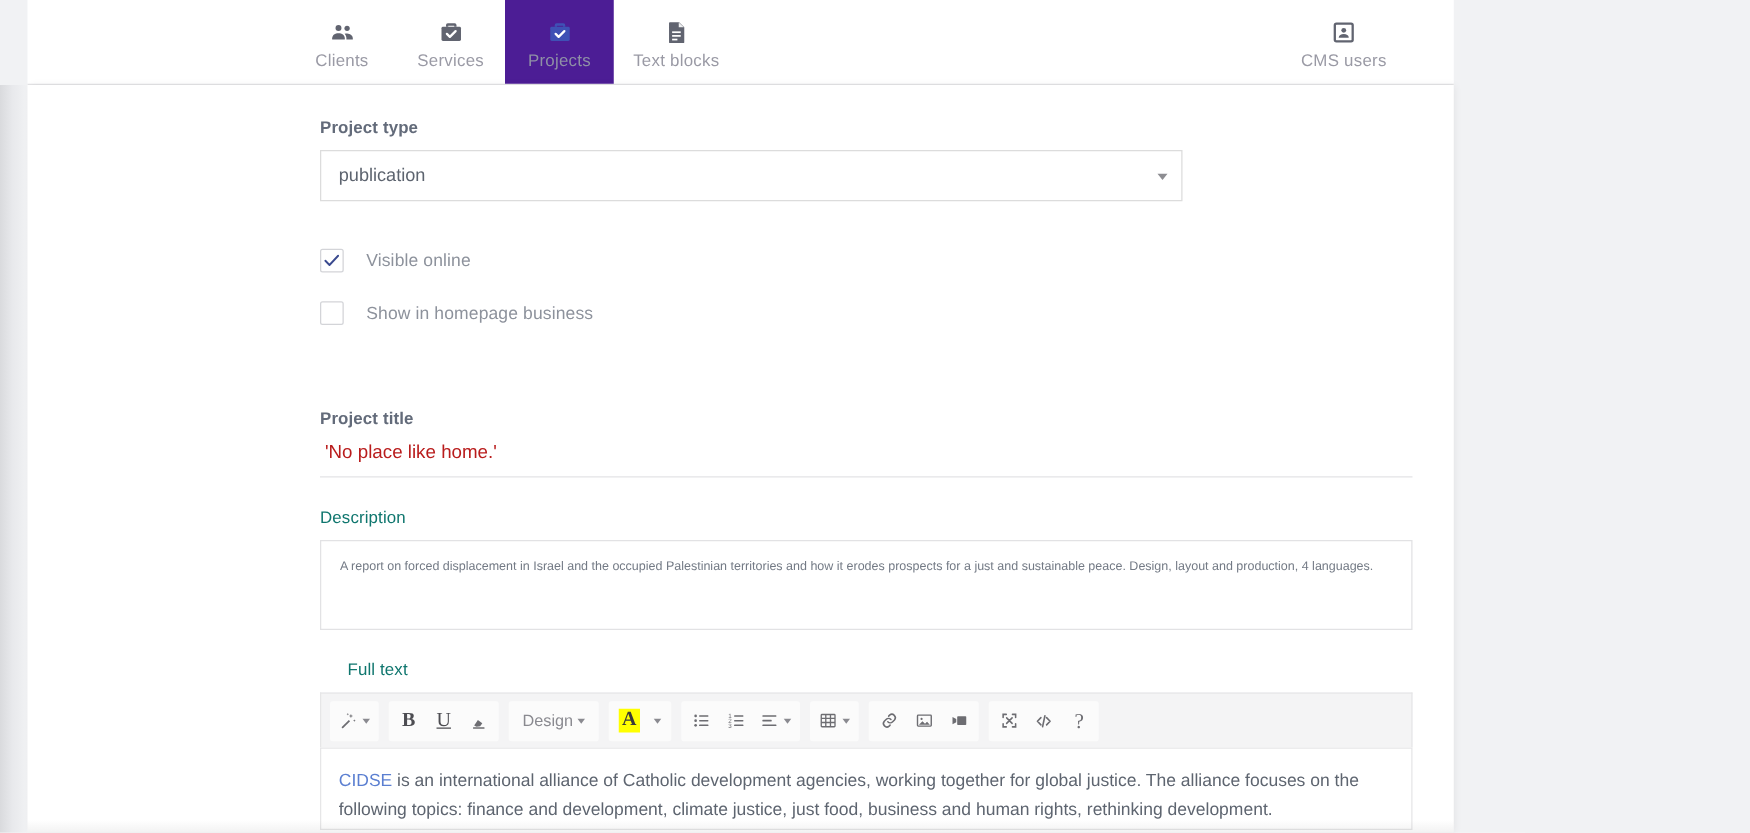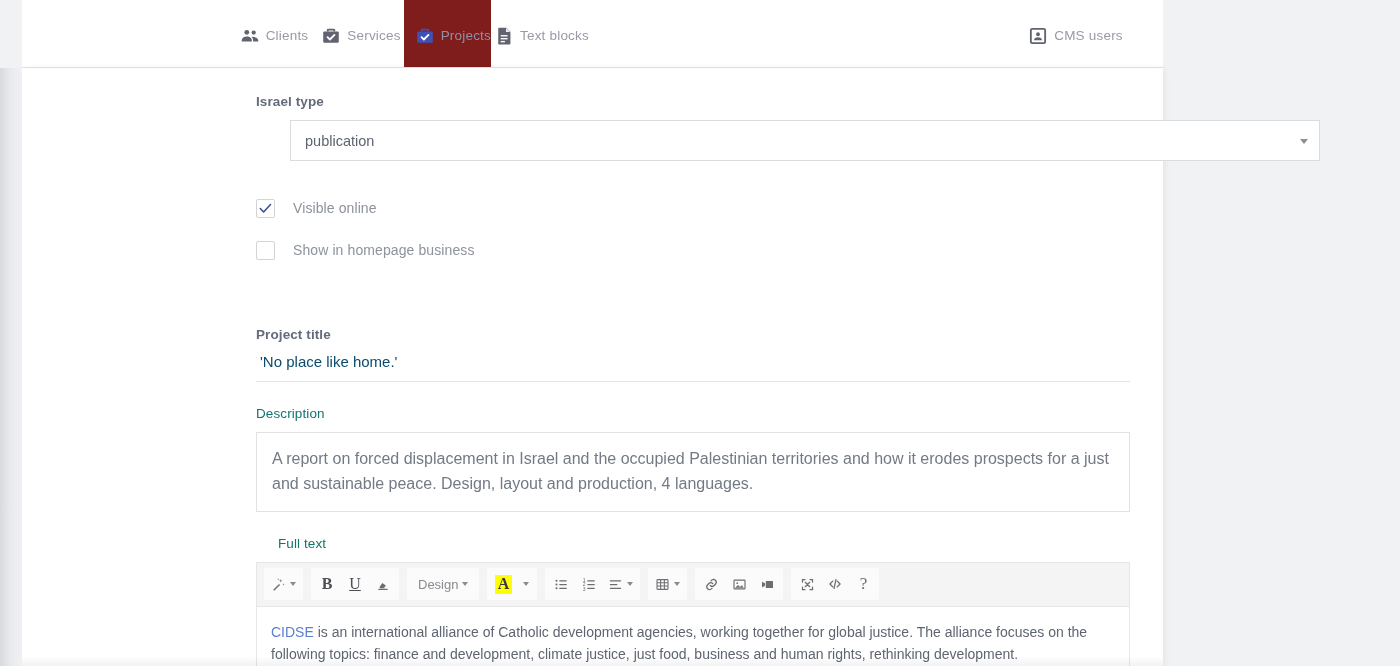--- a/index.html
+++ b/index.html
@@ -18,30 +18,30 @@
     background: #ffffff;
     border-bottom: 1px solid #e3e3e5;
     display: flex;
     align-items: stretch;
   }
   .nav-spacer { flex: 0 0 208px; }
   .nav-tail   { flex: 1 1 auto; }
   .nav-item {
     width: 87px;
     display: flex;
-    flex-direction: row;
+    flex-direction: column;
     align-items: center;
     justify-content: center;
     gap: 5px;
     cursor: pointer;
     height: 100%;
     padding-top: 4px;
   }
   .nav-item.wide { width: 100px; }
-  .nav-item.active { background: #7f1d1d; justify-content: flex-end; }
+  .nav-item.active { background: #4c1d95; }
   .nav-label {
     font-size: 13.5px;
     color: #9a9aa5;
     letter-spacing: .2px;
     line-height: 1;
   }
   .nav-item.active .nav-label { color: #8f90a6; }
   .nav-icon { width: 22px; height: 22px; display: block; }
   .nav-icon svg { display: block; }
 
@@ -69,28 +69,27 @@
     font-size: 13.5px;
     font-weight: bold;
     color: #636b7a;
     margin-bottom: 11px;
     letter-spacing: .1px;
   }
   .field-label.light { font-weight: normal; color: #0f766e; }
 
   .select-wrap {
     position: relative;
-    width: 1030px;
+    width: 690px;
     height: 41px;
     border: 1px solid #dcdcdc;
     background: #fff;
     display: flex;
     align-items: center;
     cursor: pointer;
-    margin-left: 34px;
   }
   .select-value {
     font-size: 14.5px;
     color: #5d646f;
     padding-left: 14px;
   }
   .caret {
     position: absolute; right: 11px; top: 50%;
     width: 0; height: 0;
     margin-top: -2px;
@@ -125,33 +124,33 @@
     letter-spacing: .1px;
   }
 
   .title-input {
     width: 874px;
     border: none;
     border-bottom: 1px solid #e4e4e6;
     padding: 0 0 11px 4px;
     font-size: 15px;
     font-family: "Liberation Sans", sans-serif;
-    color: #0c4a6e;
+    color: #b91c1c;
     background: transparent;
     outline: none;
     display: block;
   }
 
   .desc-box {
     width: 874px;
     min-height: 72px;
     border: 1px solid #e2e2e4;
     background: #fff;
     padding: 13px 15px 14px 15px;
-    font-size: 16px;
+    font-size: 10px;
     line-height: 1.58;
     color: #737a85;
   }
 
   
   .editor { width: 874px; }
   .toolbar {
     background: #f4f4f5;
     border: 1px solid #e6e6e7;
     border-bottom: none;
@@ -279,21 +278,21 @@
       </svg>
     </span>
     <span class="nav-label">CMS users</span>
   </div>
 </div>
 
 <div class="page-bg">
   <div class="card">
     <div class="card-inner">
 
-      <div class="field-label">Israel type</div>
+      <div class="field-label">Project type</div>
       <div class="select-wrap">
         <span class="select-value">publication</span>
         <span class="caret"></span>
       </div>
 
       <div class="checks">
         <div class="check-row">
           <span class="cbox">
             <svg width="13" height="11" viewBox="0 0 13 11">
               <path d="M1.3 5.6L4.6 9 11.5 1.6" stroke="#3a4a8f" stroke-width="1.5" fill="none" stroke-linecap="round" stroke-linejoin="round"></path>

